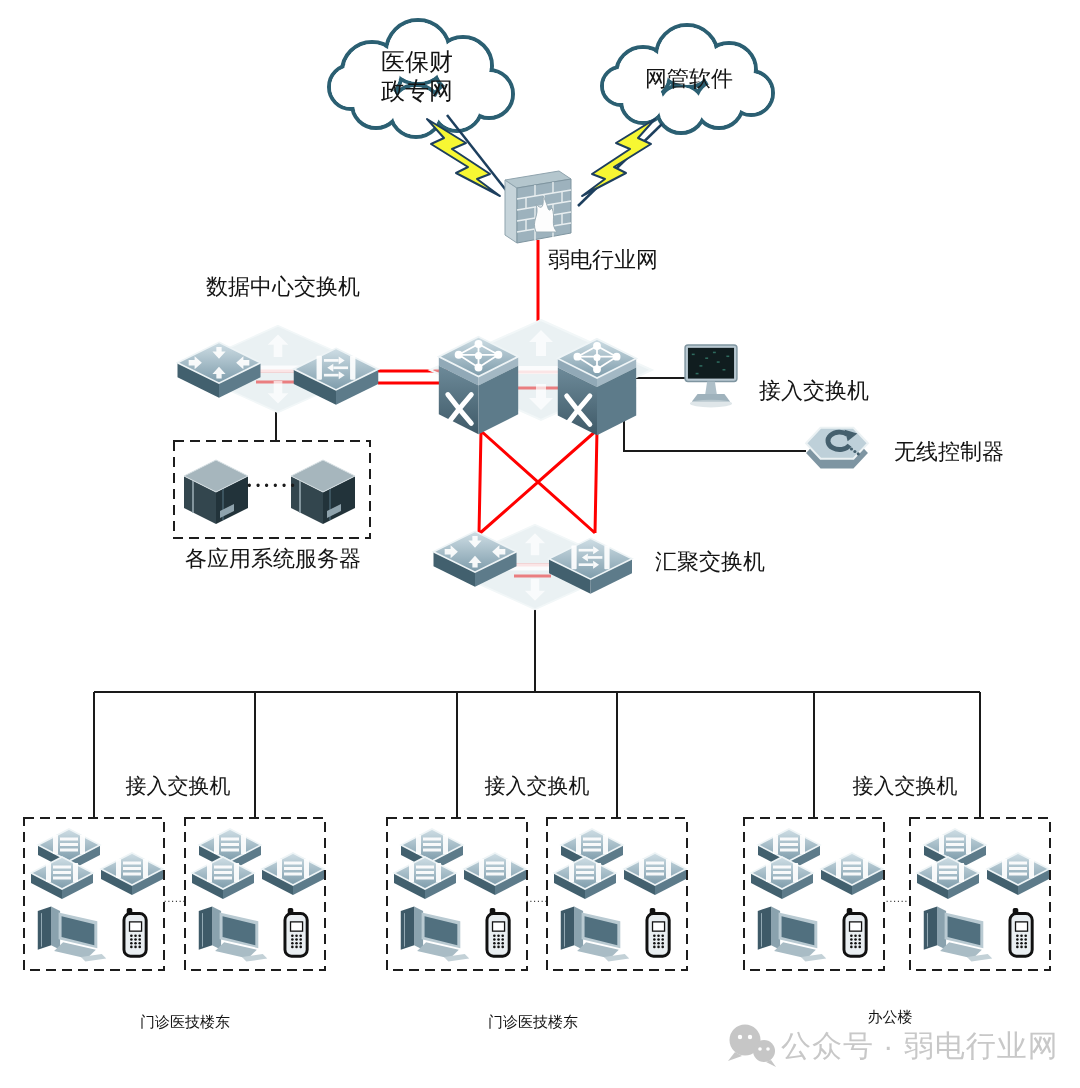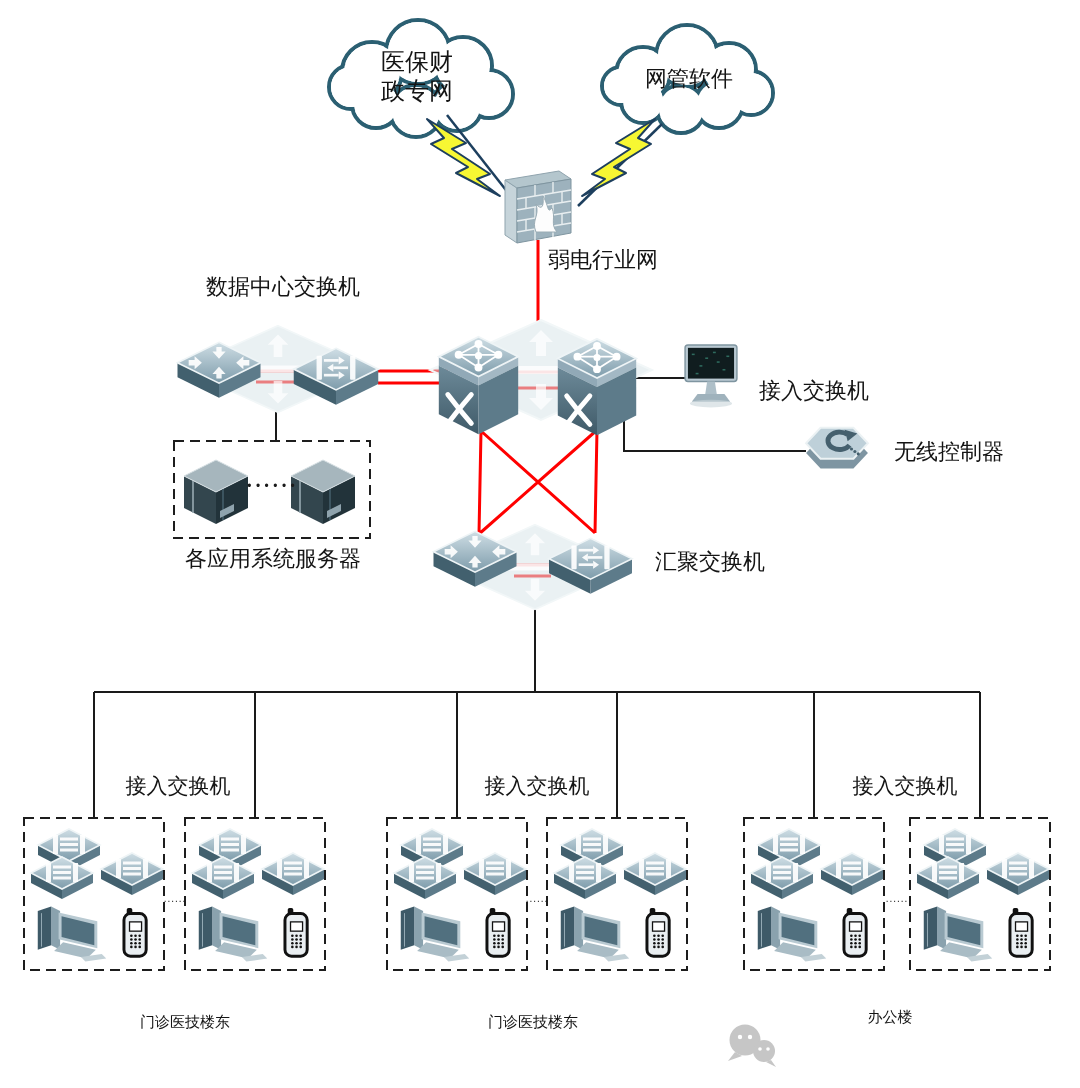--- a/index.html
+++ b/index.html
@@ -347,13 +347,14 @@
 
   <div class="lbl dots-big centered" style="left:272px;top:474px;">······</div>
   <div class="lbl dots-small centered" style="left:175px;top:893px;">......</div>
   <div class="lbl dots-small centered" style="left:537px;top:893px;">......</div>
   <div class="lbl dots-small centered" style="left:897px;top:893px;">......</div>
 
   <div class="lbl bldg-lbl centered" style="left:185px;top:1014px;">门诊医技楼东</div>
   <div class="lbl bldg-lbl centered" style="left:533px;top:1014px;">门诊医技楼东</div>
   <div class="lbl bldg-lbl centered" style="left:890px;top:1009px;">办公楼</div>
 
+  <div class="watermark-text" style="position:absolute;left:781px;top:1026px;">公众号 · 弱电行业网</div>
 </div>
 
 </body></html>

